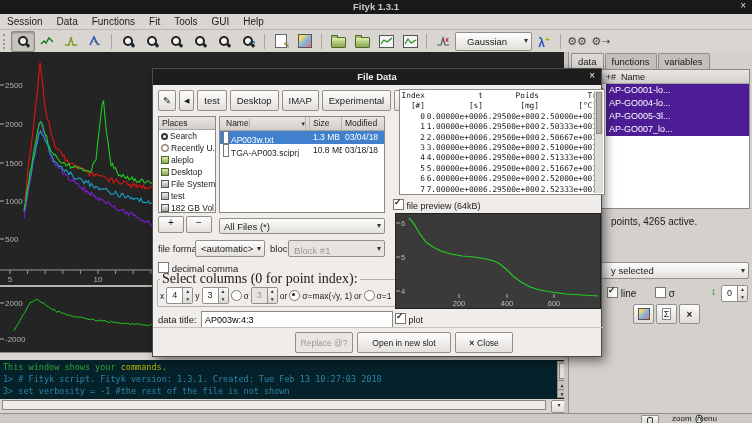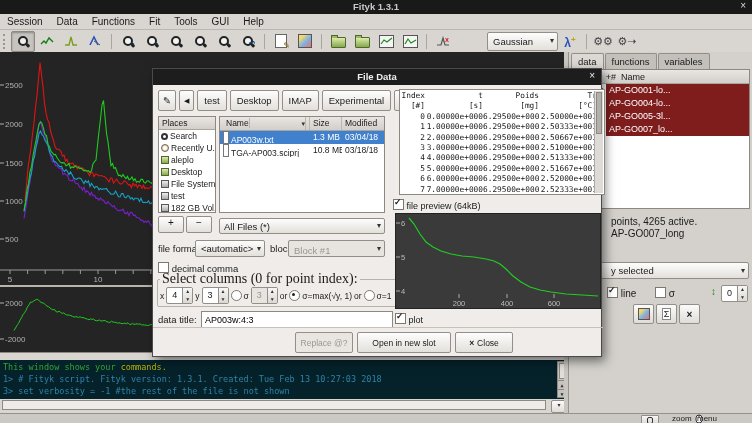--- a/index.html
+++ b/index.html
@@ -57,21 +57,21 @@
   .splitter{position:absolute;left:564px;top:52px;width:4px;height:361px;background:#c9c6c1;}
   .sidebar{position:absolute;left:568px;top:52px;width:184px;height:361px;background:#d4d1cc;border-left:1px solid #96918a;box-sizing:border-box;}
   .tabs{position:absolute;left:0;top:0;height:17px;display:flex;align-items:flex-end;padding-left:2px;}
   .tab{padding:2px 6px;font-size:9.5px;background:#c3c0bb;border:1px solid #938e87;border-bottom:none;border-radius:2px 2px 0 0;margin-right:1px;}
   .tab.active{background:#dcd9d4;position:relative;top:1px;padding-bottom:3px;}
   .dslist{position:absolute;left:2px;top:17px;width:179px;height:140px;background:#fff;border:1px solid #8d8880;box-sizing:border-box;overflow:hidden;}
   .dsh{height:13px;background:linear-gradient(#e9e6e2,#d2cfca);border-bottom:1px solid #aaa59e;display:flex;font-size:9px;align-items:center;}
   .dsh .h1{width:44px;text-align:right;} .dsh .h2{margin-left:5px;}
   .dsrow{height:13px;display:flex;font-size:9px;align-items:center;}
   .dsrow .nr{width:32px;text-align:right;padding-right:2px;color:#222;background:#fff;}
-  .dsrow .nm{flex:1;background:#7f1d1d;color:#fff;padding-left:3px;height:13px;line-height:13px;white-space:nowrap;overflow:hidden;}
+  .dsrow .nm{flex:1;background:#4c1d95;color:#fff;padding-left:3px;height:13px;line-height:13px;white-space:nowrap;overflow:hidden;}
   .sbinfo{position:absolute;left:2px;top:160px;width:179px;height:44px;font-size:10px;line-height:12px;padding:4px 0 0 40px;box-sizing:border-box;}
   .sbcombo{position:absolute;left:3px;top:210px;width:177px;height:17px;padding-left:38px;box-sizing:border-box;}
   .optsrow{position:absolute;left:0;top:233px;width:184px;height:16px;}
   .cb{display:inline-block;width:9px;height:9px;background:#fff;border:1px solid #7d786f;vertical-align:-1px;position:relative;}
   .cb .tick{position:absolute;left:0px;top:-3px;font-size:9px;font-weight:bold;color:#222;}
   .greenud{color:#0a8a0a;font-weight:bold;font-size:10px;}
   .spin{display:inline-flex;height:15px;border:1px solid #938e87;background:#fff;border-radius:2px;}
   .spin .val{min-width:13px;text-align:center;font-size:9px;line-height:14px;padding:0 1px;}
   .spin .arrows{display:flex;flex-direction:column;width:9px;background:linear-gradient(#f6f6f6,#dcd9d4);border-left:1px solid #938e87;}
   .spin .arrows span{flex:1;font-size:5px;line-height:6.5px;text-align:center;color:#333;}
@@ -233,21 +233,21 @@
           </svg>
         </span>
       </span>
     <span class="tsep"></span>
     <span class="toolbtn">
         <svg width="15" height="12">
           <polyline points="1,10 5,10 7,3 9,10 13,10" fill="none" stroke="#555" stroke-width="1.2"></polyline>
           <text x="9" y="7" font-size="7" fill="#c22" font-weight="bold">x</text>
         </svg>
       </span>
-    <span class="combo" style="width:64px;height:17px;padding-left:5px;margin-left:32px;">
+    <span class="combo" style="width:64px;height:17px;padding-left:11px;">
       <span>Gaussian</span>
       <span class="arrow">▾</span>
     </span>
     <span class="toolbtn">
         <span class="lambda">λ<sup>+</sup></span>
       </span>
     <span class="tsep"></span>
     <span class="toolbtn">
         <span class="gear">⚙⚙</span>
       </span>
@@ -368,21 +368,20 @@
             <span class="nm">AP-GO005-3l...</span>
           </div>
           <div class="dsrow">
             <span class="nr">0</span>
             <span class="nm">AP-GO007_lo...</span>
           </div>
         </div>
     </div>
     <div class="sbinfo">
       <div>points, 4265 active.</div>
-      <div>AP-GO007_long</div>
     </div>
     <div class="combo sbcombo">
       <span>y selected</span>
       <span class="arrow">▾</span>
     </div>
     <div class="optsrow">
       <span style="position:absolute;left:38px;top:2px;"><span class="cb"><span class="tick">✓</span></span> <span>line</span></span>
       <span style="position:absolute;left:86px;top:2px;"><span class="cb"></span> <span>σ</span></span>
       <span class="greenud" style="position:absolute;left:142px;top:1px;">↕</span>
       <span class="spin" style="position:absolute;left:152px;top:0;">

